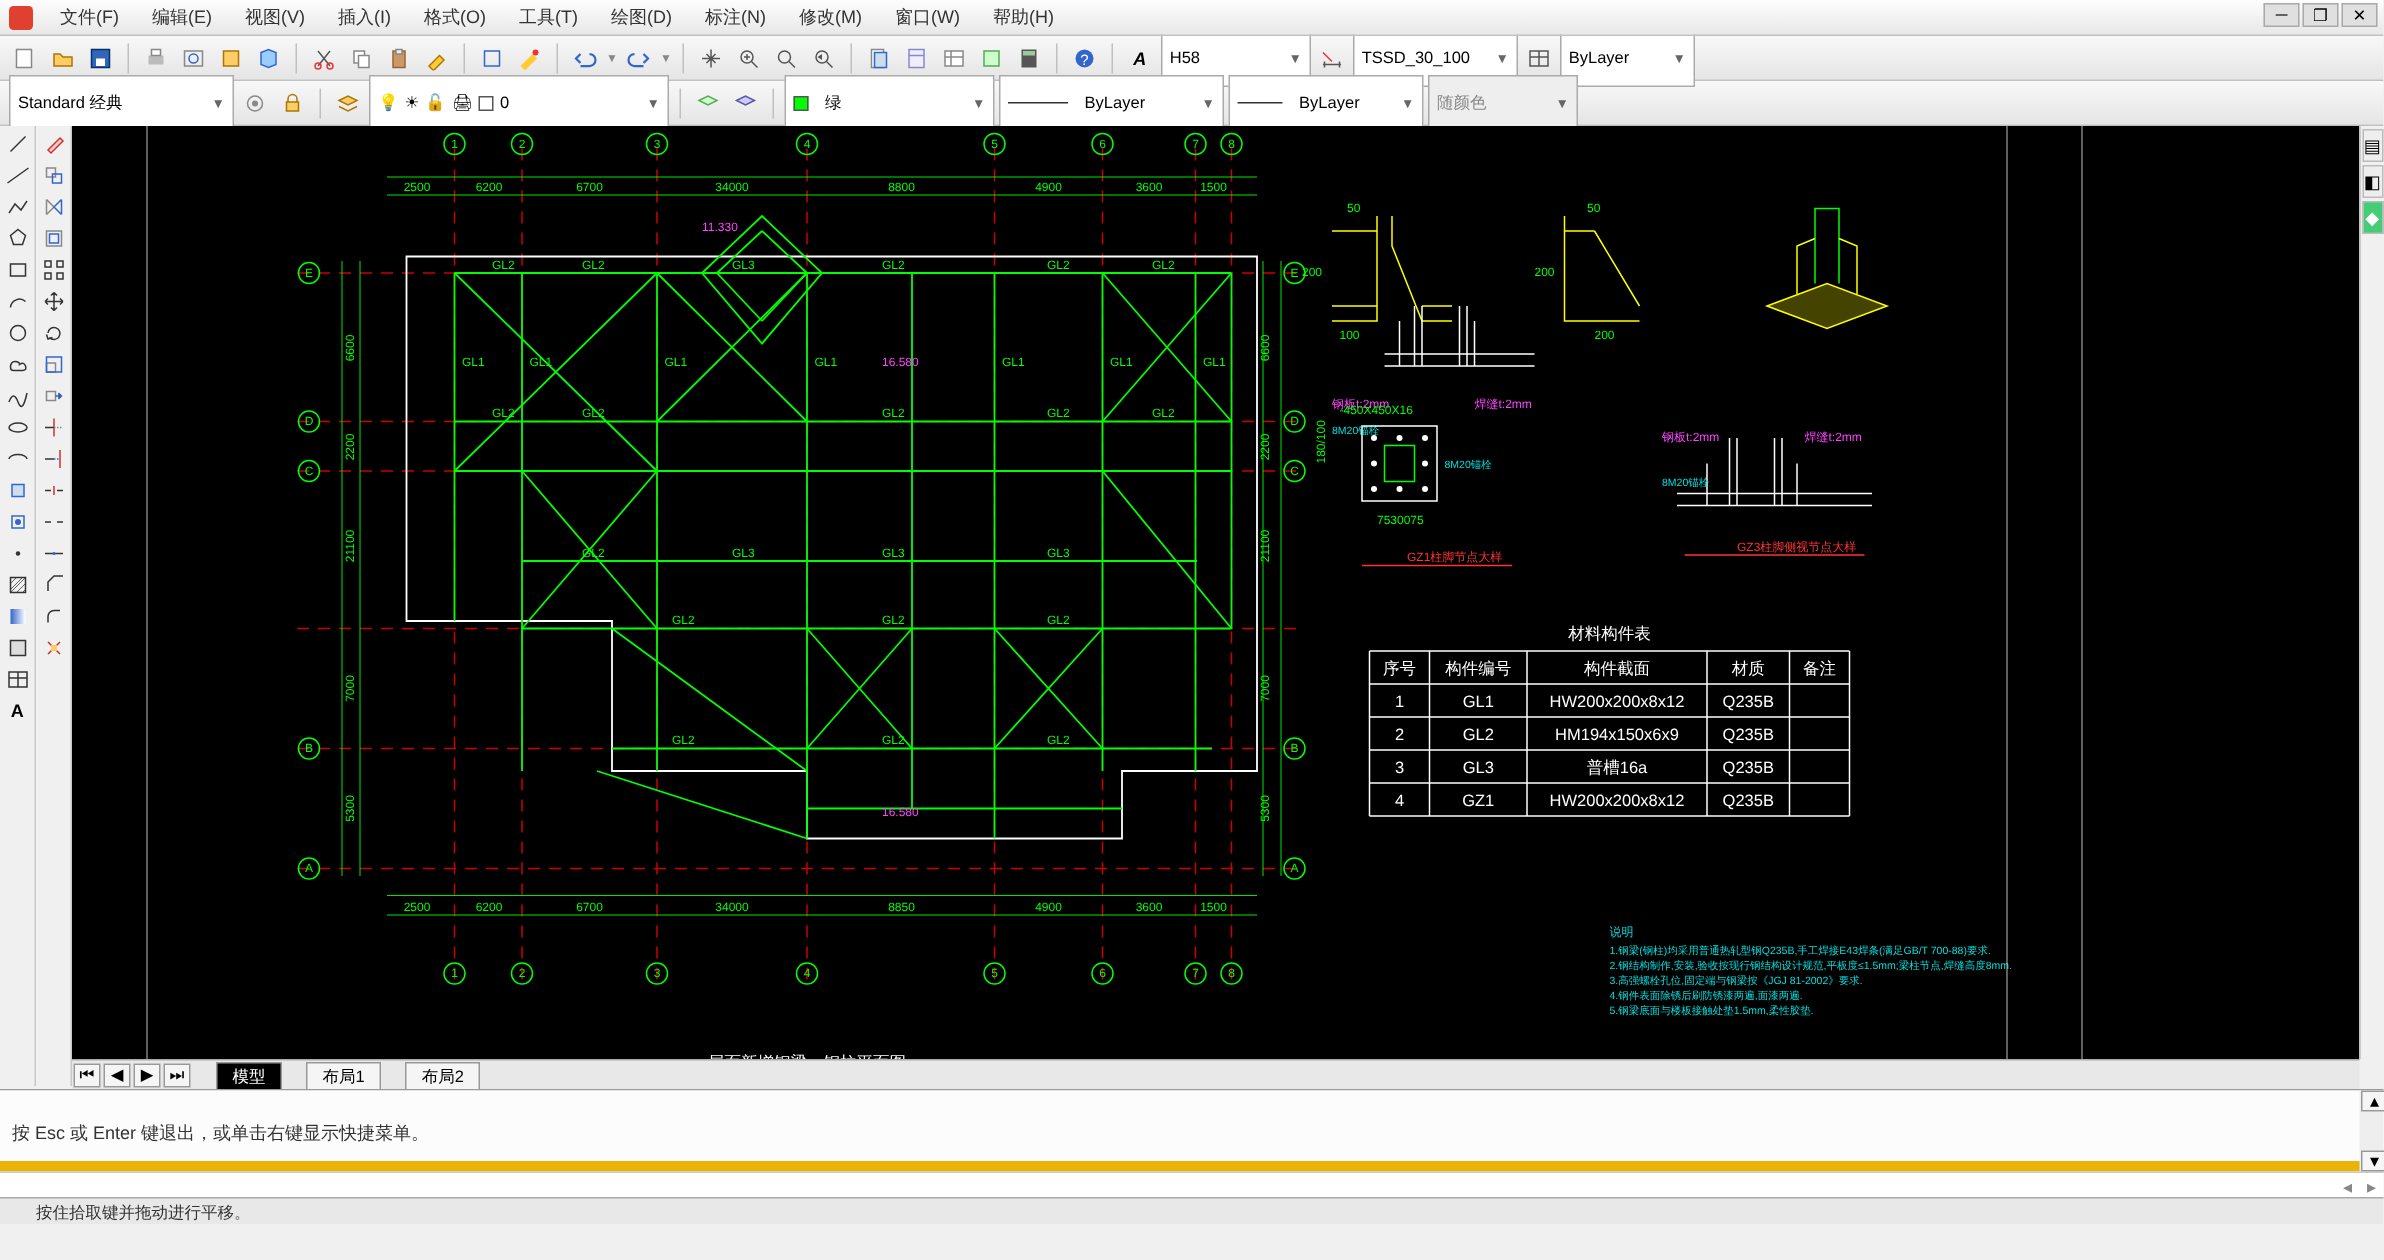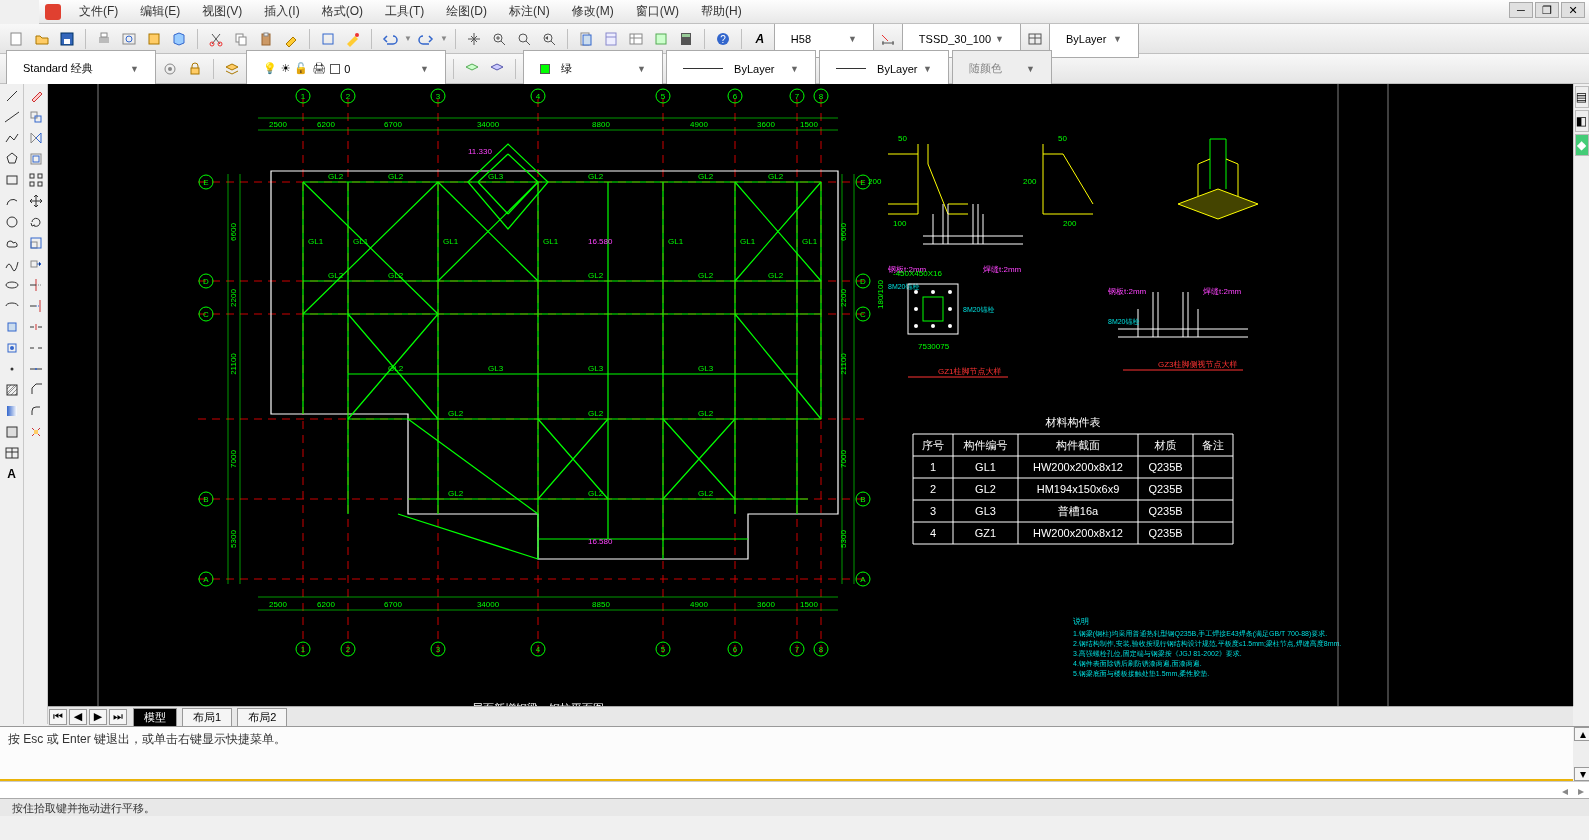--- a/index.html
+++ b/index.html
@@ -1,58 +1,58 @@
 <!DOCTYPE html>
 <html><head>
 <meta charset="utf-8">
 <style>
 * { margin:0; padding:0; box-sizing:border-box; font-family:"Microsoft YaHei",SimSun,sans-serif; }
 body { width:1589px; height:840px; background:#f0f0f0; overflow:hidden; font-size:12px; }
 
 
-.menubar { height:24px; background:linear-gradient(#fdfdfd,#e8e8e8); border-bottom:1px solid #c0c0c0; display:flex; align-items:center; padding-left:32px; gap:6px; position:relative;margin-left:39px; }
+.menubar { height:24px; background:linear-gradient(#fdfdfd,#e8e8e8); border-bottom:1px solid #c0c0c0; display:flex; align-items:center; padding-left:32px; gap:6px; position:relative; }
 .appicon { position:absolute; left:6px; top:4px; width:16px; height:16px; background:#e04030; border-radius:3px; }
 .menubar span { padding:2px 8px; color:#333; cursor:default; }
 .winbtns { position:absolute; right:4px; top:2px; display:flex; gap:2px;}
 .winbtns div{ width:24px; height:16px; background:#e0e0e0; border:1px solid #aaa; display:flex; align-items:center; justify-content:center; font-size:11px;}
 
 
 .tbrow { height:30px; background:linear-gradient(#f8f8f8,#e5e5e5); border-bottom:1px solid #c0c0c0; display:flex; align-items:center; padding:0 6px; gap:3px;}
 .tbtn { width:22px; height:22px; display:flex; align-items:center; justify-content:center; border:1px solid transparent; border-radius:2px; cursor:pointer;}
 .tsep { width:1px; height:20px; background:#c0c0c0; margin:0 4px;}
-.tsel { height:38px; border:1px solid #aaa; background:#fff; padding:0 16px; display:flex; align-items:center; gap:4px; font-size:11px; min-width:90px;}
+.tsel { height:38px; border:1px solid #aaa; background:#fff; padding:0 5px; display:flex; align-items:center; gap:4px; font-size:11px; min-width:90px;}
 .tsel .dd{ margin-left:auto; font-size:9px; color:#666;}
 
 
 .layerbox { display:flex; align-items:center; gap:4px; font-size:11px;}
 
 
 .leftbars { position:absolute; left:0; top:84px; width:48px; height:640px; display:flex;}
 .vbar { width:24px; background:#f0f0f0; border-right:1px solid #c8c8c8; display:flex; flex-direction:column; align-items:center; gap:1px; padding-top:2px;}
 .vbtn { width:20px; height:20px; display:flex; align-items:center; justify-content:center; cursor:pointer; border-radius:2px;}
 
 
 .rightstrip { position:absolute; right:0; top:84px; width:16px; height:622px; background:#f0f0f0; border-left:1px solid #ccc;}
 .rightstrip .rb{ width:14px; height:22px; margin:2px auto; background:#eee; border:1px solid #bbb; display:flex; align-items:center; justify-content:center;}
 
 
 .canvas { position:absolute; left:48px; top:84px; right:16px; height:622px; background:#000; overflow:hidden;}
 
 .modeltabs { position:absolute; left:48px; top:706px; right:16px; height:20px; background:#e8e8e8; border-top:1px solid #aaa; display:flex; align-items:center; font-size:11px;}
 .navbtn{ width:18px; height:16px; border:1px solid #999; background:#f5f5f5; margin:0 1px; display:flex; align-items:center; justify-content:center;}
-.mtab{ padding:1px 10px; border:1px solid #999; border-bottom:none; margin-left:5px; background:#f5f5f5;}
+.mtab{ padding:1px 10px; border:1px solid #999; border-bottom:none; margin-left:16px; background:#f5f5f5;}
 .mtab.active{ background:#000; color:#fff;}
 
 
 .cmdarea { position:absolute; left:0; top:726px; right:0; height:90px; background:#fff; border-top:1px solid #999;}
-.cmdlog{ height:54px; border-bottom:2px solid #eab308; padding:4px 8px; font-size:12px; color:#333; background:#fcfcfc; overflow:hidden;}
+.cmdlog{ height:54px; border-bottom:7px solid #eab308; padding:20px 8px; font-size:12px; color:#333; background:#fcfcfc; overflow:hidden;}
 .cmdline{ height:18px; border-top:1px solid #ccc; display:flex; align-items:center;}
 .cmdline input{ flex:1; border:none; outline:none; padding:0 6px; font-size:12px;}
 .cmdscroll{ position:absolute; right:0; top:0; width:16px; height:54px; background:#eee; display:flex; flex-direction:column;}
-.status { position:absolute; left:0; bottom:0; right:0; height:18px; background:#e8e8e8; border-top:1px solid #aaa; padding:2px 12px; font-size:11px; color:#333;}
+.status { position:absolute; left:0; bottom:0; right:0; height:18px; background:#e8e8e8; border-top:1px solid #aaa; padding:2px 24px; font-size:11px; color:#333;}
 
 
 .canvas svg { width:100%; height:100%;}
 .grid-axis { stroke:#c00; stroke-dasharray:8,6; stroke-width:1;}
 .steel { stroke:#0f0; stroke-width:1.2; fill:none;}
 .dim { stroke:#0f0; stroke-width:0.6;}
 .dimtxt { fill:#0f0; font-size:8px;}
 .whitetxt { fill:#fff; font-size:11px;}
 .cyantxt { fill:#0dd; font-size:7px;}
 .magtxt { fill:#f4f; font-size:8px;}

